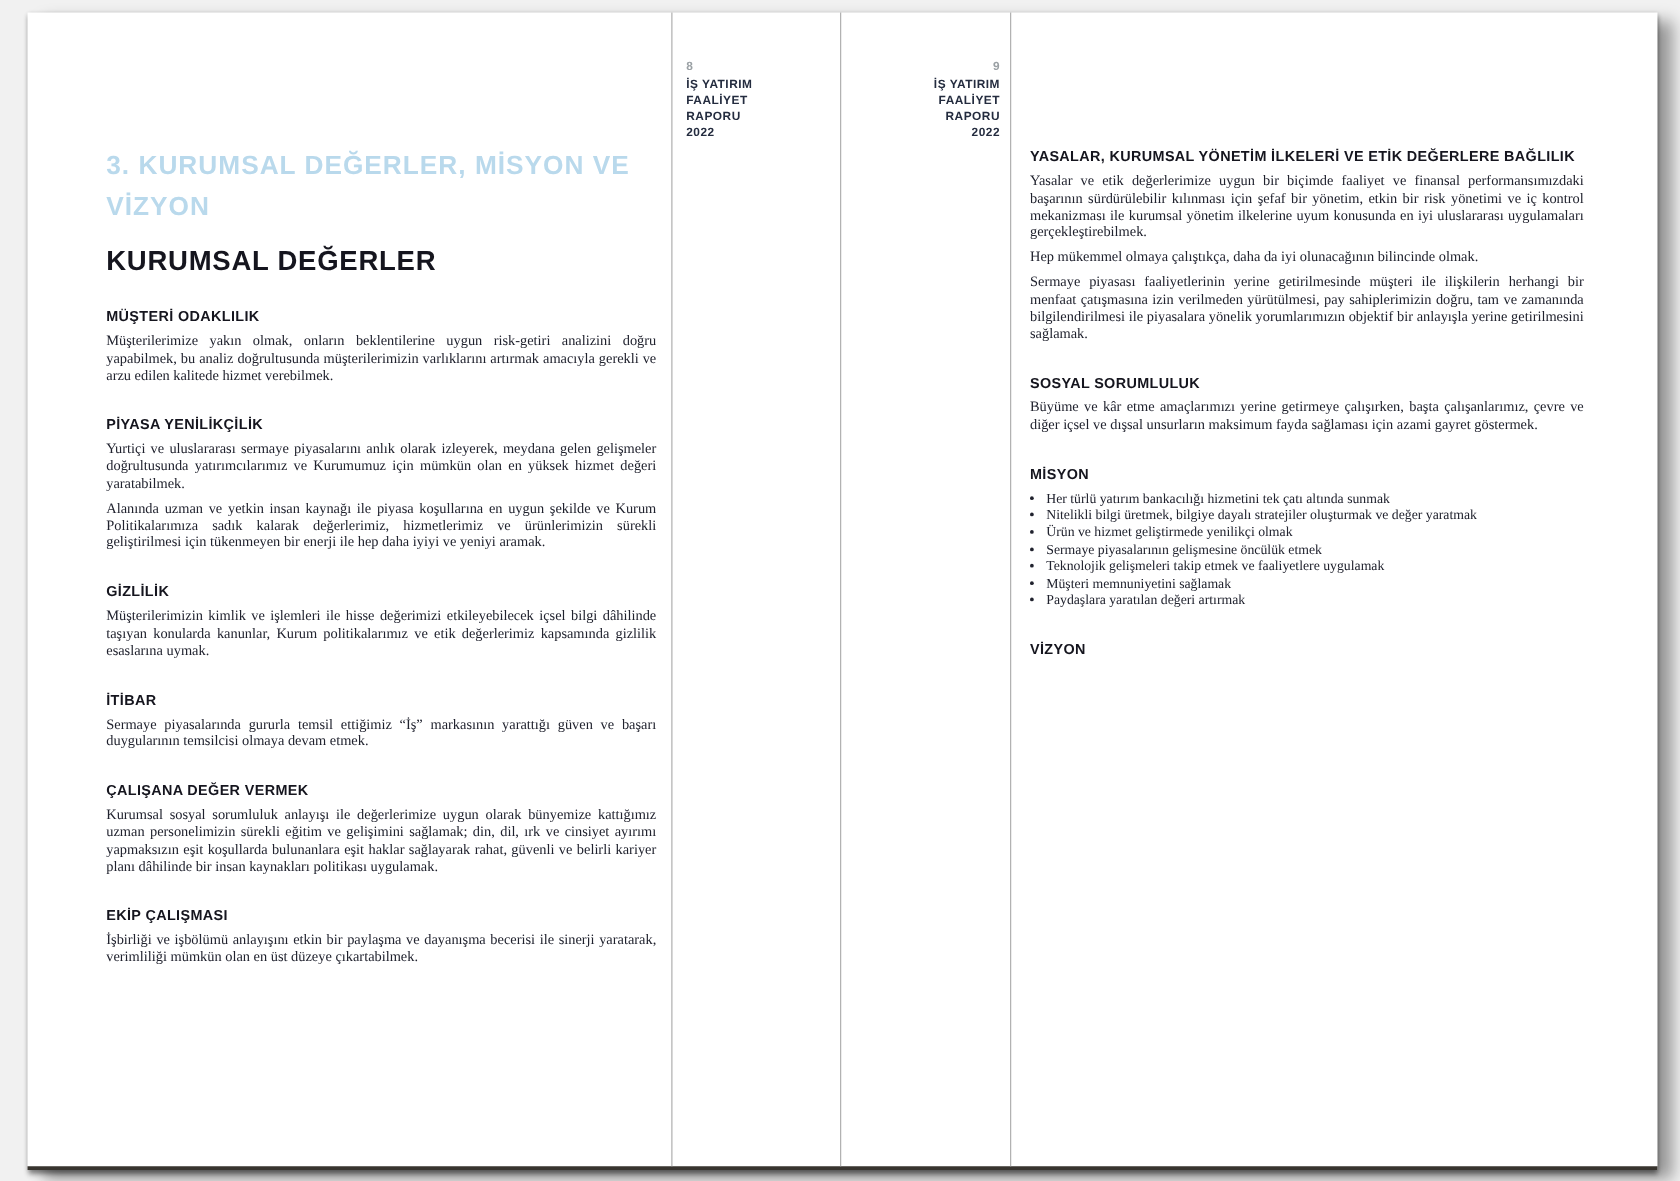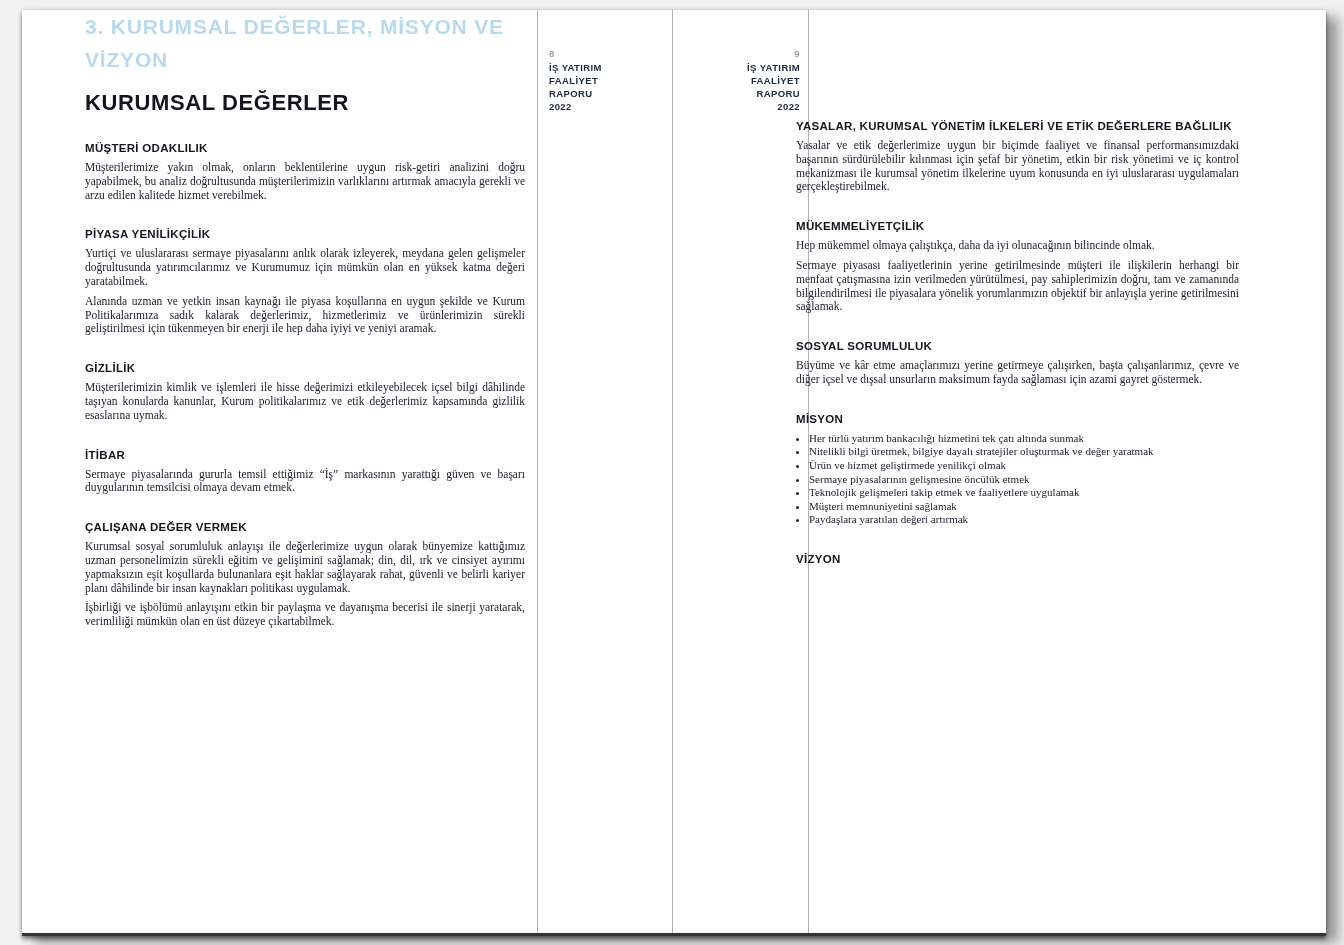--- a/index.html
+++ b/index.html
@@ -31,23 +31,24 @@
     white-space:pre-line;
   }
   .page-header .pagenum{
     display:block;color:#9aa0a4;font-weight:700;margin-bottom:1px;
   }
   .header-left{left:527px;text-align:left;}
   .header-right{left:652px;width:126px;text-align:right;}
 
   .col{position:absolute;top:0;}
   .col-left{left:63px;width:440px;}
-  .col-right{left:774px;width:443px;}
+  .col-right{left:802px;width:443px;}
 
   .big-title{
+    margin-top:106px;
     font-size:21px;line-height:33px;font-weight:700;
     letter-spacing:0.8px;color:#b9d9ec;
     white-space:pre-line;
   }
   .group-title{
     margin-top:14px;
     font-size:22px;font-weight:700;letter-spacing:0.6px;
     color:#15151e;
   }
   .sec-heading{
@@ -95,41 +96,41 @@
 
   <div class="col col-left">
     <div class="big-title">3. KURUMSAL DEĞERLER, MİSYON VE
 VİZYON</div>
     <div class="group-title">KURUMSAL DEĞERLER</div>
 
     <div class="sec-heading">MÜŞTERİ ODAKLILIK</div>
     <div class="sec-body">Müşterilerimize yakın olmak, onların beklentilerine uygun risk-getiri analizini doğru yapabilmek, bu analiz doğrultusunda müşterilerimizin varlıklarını artırmak amacıyla gerekli ve arzu edilen kalitede hizmet verebilmek.</div>
 
     <div class="sec-heading">PİYASA YENİLİKÇİLİK</div>
-    <div class="sec-body">Yurtiçi ve uluslararası sermaye piyasalarını anlık olarak izleyerek, meydana gelen gelişmeler doğrultusunda yatırımcılarımız ve Kurumumuz için mümkün olan en yüksek katma değeri yaratabilmek.</div>
+    <div class="sec-body">Yurtiçi ve uluslararası sermaye piyasalarını anlık olarak izleyerek, meydana gelen gelişmeler doğrultusunda yatırımcılarımız ve Kurumumuz için mümkün olan en yüksek hizmet değeri yaratabilmek.</div>
 
     <div class="sec-body">Alanında uzman ve yetkin insan kaynağı ile piyasa koşullarına en uygun şekilde ve Kurum Politikalarımıza sadık kalarak değerlerimiz, hizmetlerimiz ve ürünlerimizin sürekli geliştirilmesi için tükenmeyen bir enerji ile hep daha iyiyi ve yeniyi aramak.</div>
 
     <div class="sec-heading">GİZLİLİK</div>
     <div class="sec-body">Müşterilerimizin kimlik ve işlemleri ile hisse değerimizi etkileyebilecek içsel bilgi dâhilinde taşıyan konularda kanunlar, Kurum politikalarımız ve etik değerlerimiz kapsamında gizlilik esaslarına uymak.</div>
 
     <div class="sec-heading">İTİBAR</div>
     <div class="sec-body">Sermaye piyasalarında gururla temsil ettiğimiz “İş” markasının yarattığı güven ve başarı duygularının temsilcisi olmaya devam etmek.</div>
 
     <div class="sec-heading">ÇALIŞANA DEĞER VERMEK</div>
     <div class="sec-body">Kurumsal sosyal sorumluluk anlayışı ile değerlerimize uygun olarak bünyemize kattığımız uzman personelimizin sürekli eğitim ve gelişimini sağlamak; din, dil, ırk ve cinsiyet ayırımı yapmaksızın eşit koşullarda bulunanlara eşit haklar sağlayarak rahat, güvenli ve belirli kariyer planı dâhilinde bir insan kaynakları politikası uygulamak.</div>
 
+    <div class="sec-heading">EKİP ÇALIŞMASI</div>
     <div class="sec-body">İşbirliği ve işbölümü anlayışını etkin bir paylaşma ve dayanışma becerisi ile sinerji yaratarak, verimliliği mümkün olan en üst düzeye çıkartabilmek.</div>
   </div>
 
   <div class="col col-right">
     <div class="sec-heading first">YASALAR, KURUMSAL YÖNETİM İLKELERİ VE ETİK DEĞERLERE BAĞLILIK</div>
     <div class="sec-body">Yasalar ve etik değerlerimize uygun bir biçimde faaliyet ve finansal performansımızdaki başarının sürdürülebilir kılınması için şefaf bir yönetim, etkin bir risk yönetimi ve iç kontrol mekanizması ile kurumsal yönetim ilkelerine uyum konusunda en iyi uluslararası uygulamaları gerçekleştirebilmek.</div>
 
-    <div class="sec-heading">MÜKEMMELİYETÇİLİK</div>
     <div class="sec-body">Hep mükemmel olmaya çalıştıkça, daha da iyi olunacağının bilincinde olmak.</div>
 
     <div class="sec-body">Sermaye piyasası faaliyetlerinin yerine getirilmesinde müşteri ile ilişkilerin herhangi bir menfaat çatışmasına izin verilmeden yürütülmesi, pay sahiplerimizin doğru, tam ve zamanında bilgilendirilmesi ile piyasalara yönelik yorumlarımızın objektif bir anlayışla yerine getirilmesini sağlamak.</div>
 
     <div class="sec-heading">SOSYAL SORUMLULUK</div>
     <div class="sec-body">Büyüme ve kâr etme amaçlarımızı yerine getirmeye çalışırken, başta çalışanlarımız, çevre ve diğer içsel ve dışsal unsurların maksimum fayda sağlaması için azami gayret göstermek.</div>
 
     <div class="sec-heading">MİSYON</div>
     <ul class="mission">
         <li>Her türlü yatırım bankacılığı hizmetini tek çatı altında sunmak</li>

